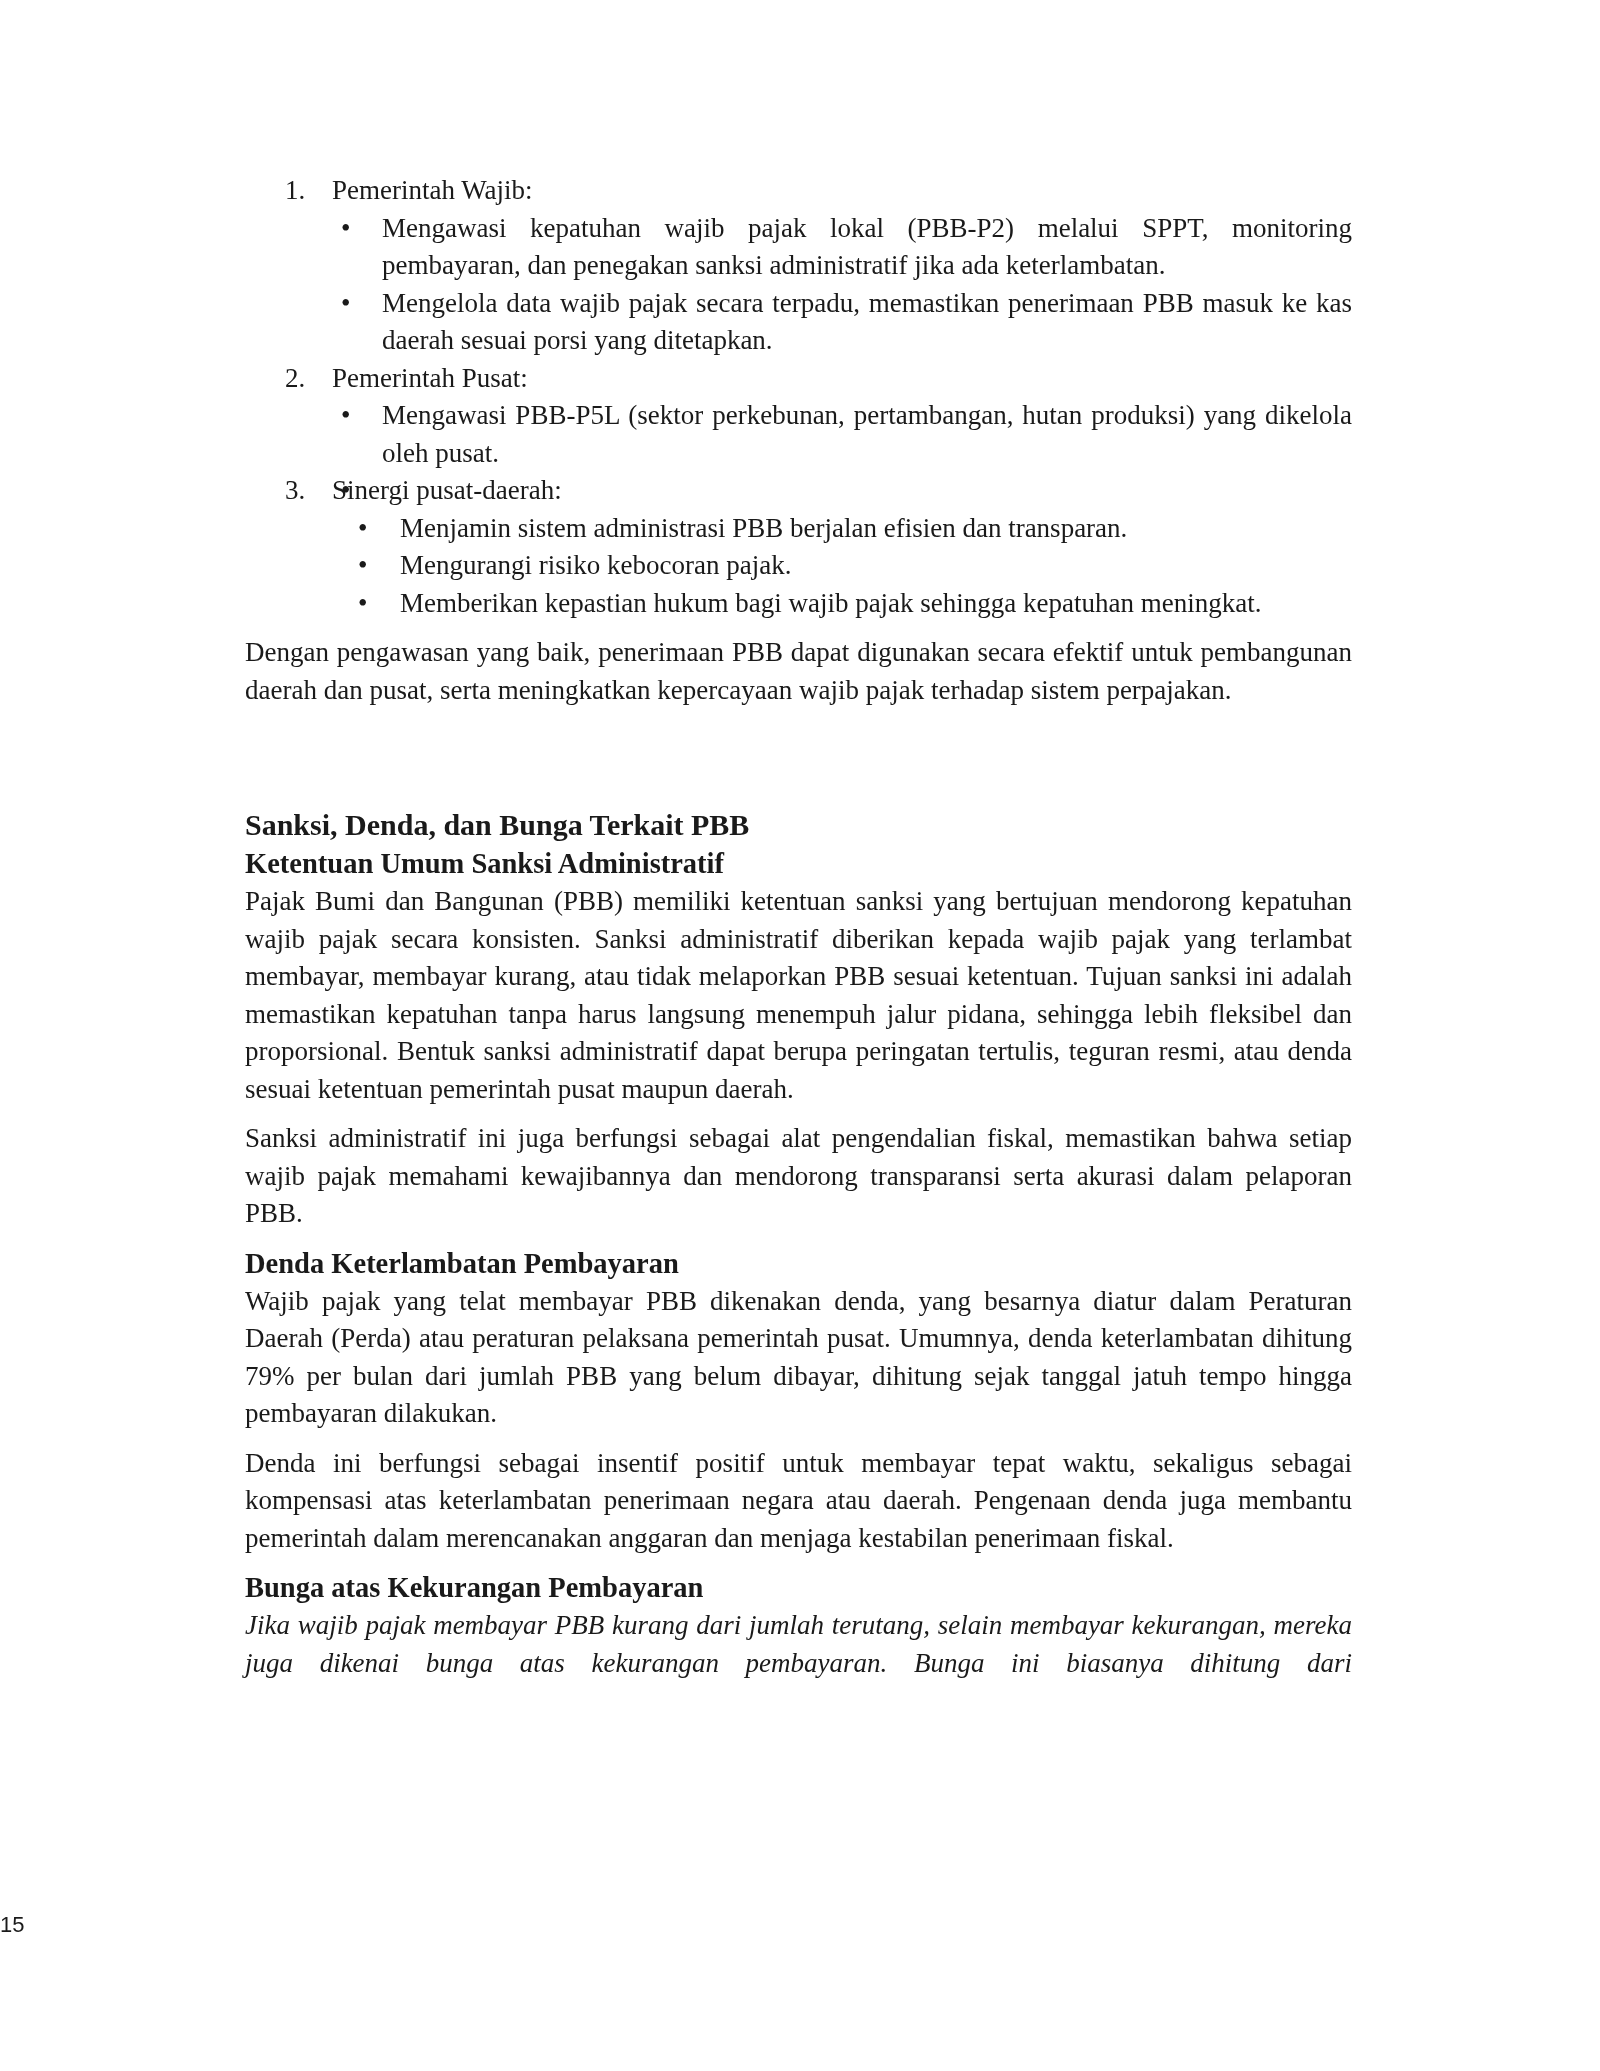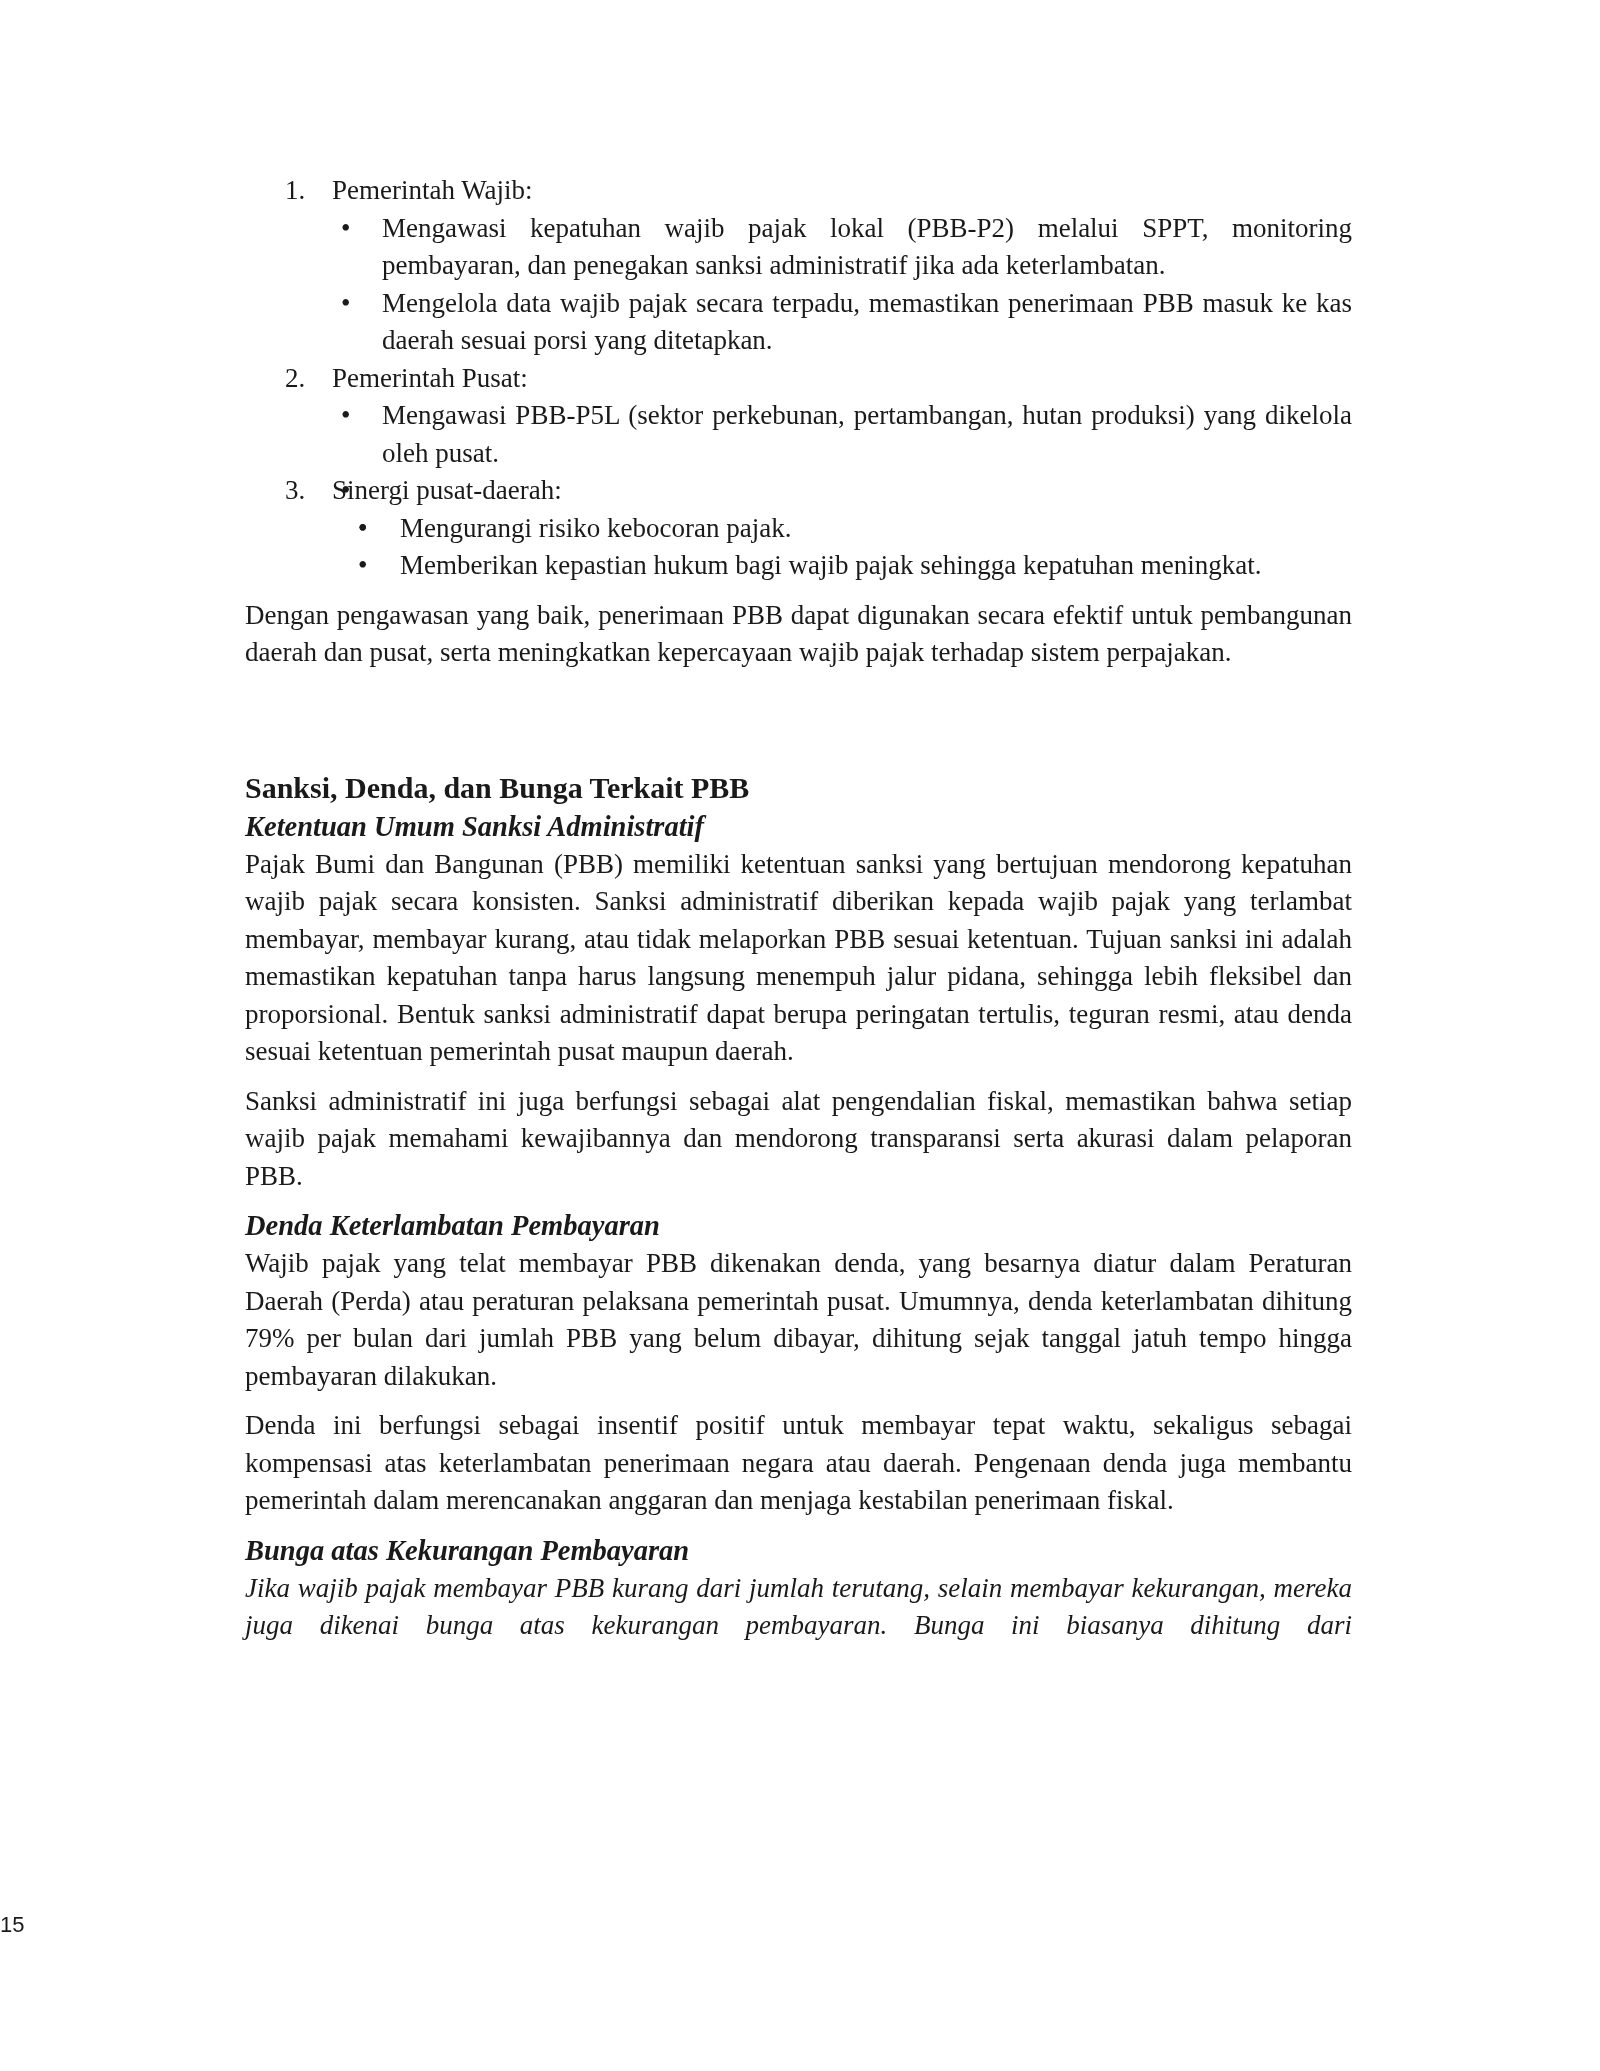--- a/index.html
+++ b/index.html
@@ -11,21 +11,21 @@
   .ol-item { position: relative; padding-left: 87px; }
   .ol-num { position: absolute; left: 40px; top: 0; }
   .ul { margin: 0; padding: 0; list-style: none; }
   .li { position: relative; padding-left: 137px; text-align: justify; }
   .li .bullet { position: absolute; left: 96px; top: 0; }
   .ul.deep .li { padding-left: 155px; }
   .ul.deep .li .bullet { position: absolute; left: 113px; }
   .para { text-align: justify; margin: 0; }
   .gap-s { height: 12px; }
   .chapter-title { text-align: left; font-weight: bold; font-size: 30px; margin-top: 96px; line-height: 40px; }
-  .sub-heading { font-weight: bold; font-size: 28.5px; line-height: 38px; font-style: italic; }
+  .sub-heading { font-weight: bold; font-size: 28.5px; line-height: 38px; }
   .page-number {
     position: absolute; left: 0; width: 1600px; top: 1912px; text-align: left;
     font-family: "Liberation Sans", sans-serif; font-size: 22px; color: #1a1a1a;
   }
 </style>
 </head>
 <body>
 
 <div class="page">
 
@@ -58,20 +58,21 @@
     </div>
   </div>
 
   <div class="ol-item">
     <span class="ol-num">3.</span>
     <span>Sinergi pusat-daerah:</span>
   </div>
   <div class="ul deep">
     <div class="li">
       <span class="bullet">•</span>
+      <span>Menjamin sistem administrasi PBB berjalan efisien dan transparan.</span>
     </div>
     <div class="li">
       <span class="bullet">•</span>
       <span>Mengurangi risiko kebocoran pajak.</span>
     </div>
     <div class="li">
       <span class="bullet">•</span>
       <span>Memberikan kepastian hukum bagi wajib pajak sehingga kepatuhan meningkat.</span>
     </div>
   </div>

